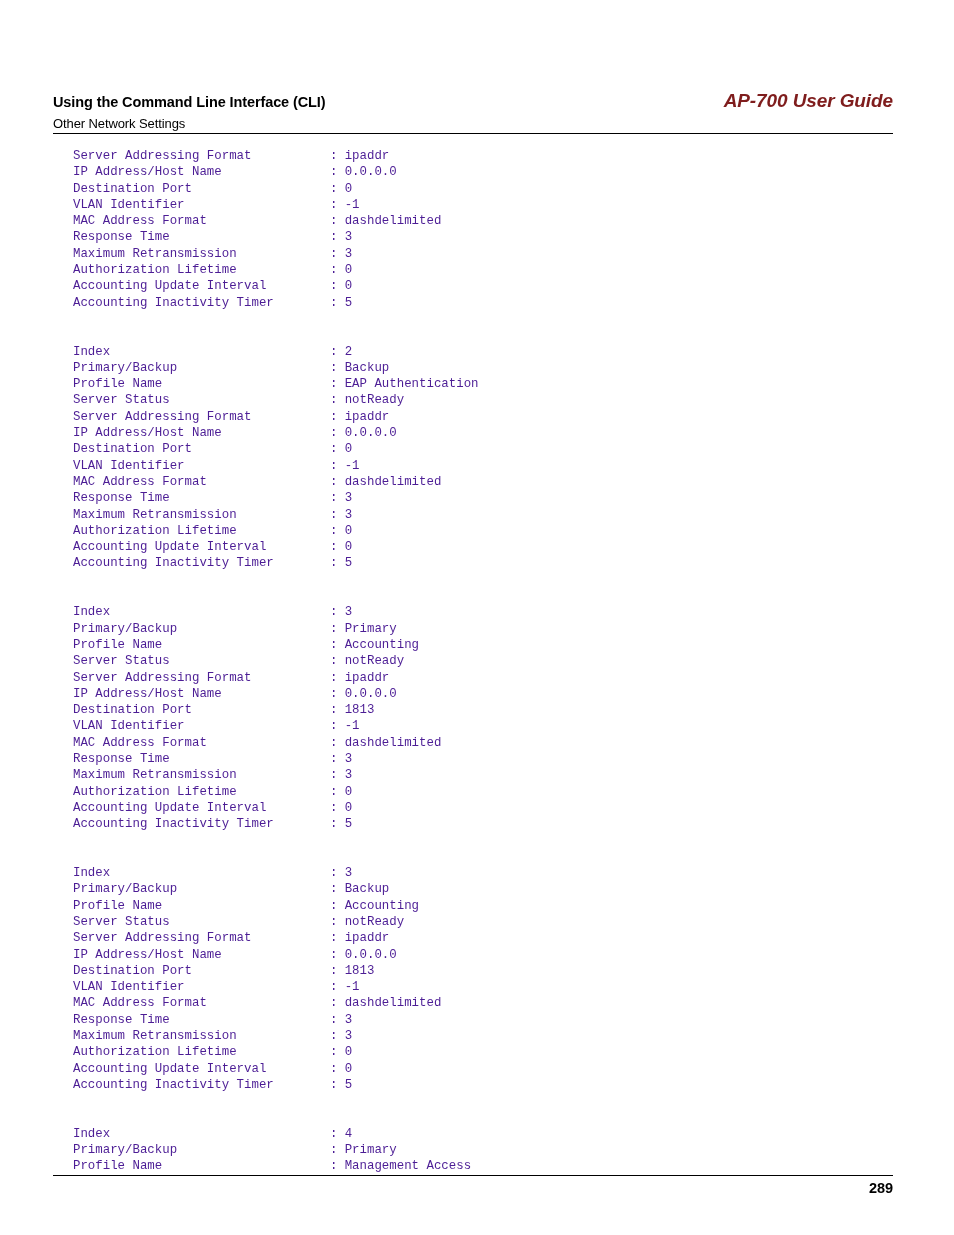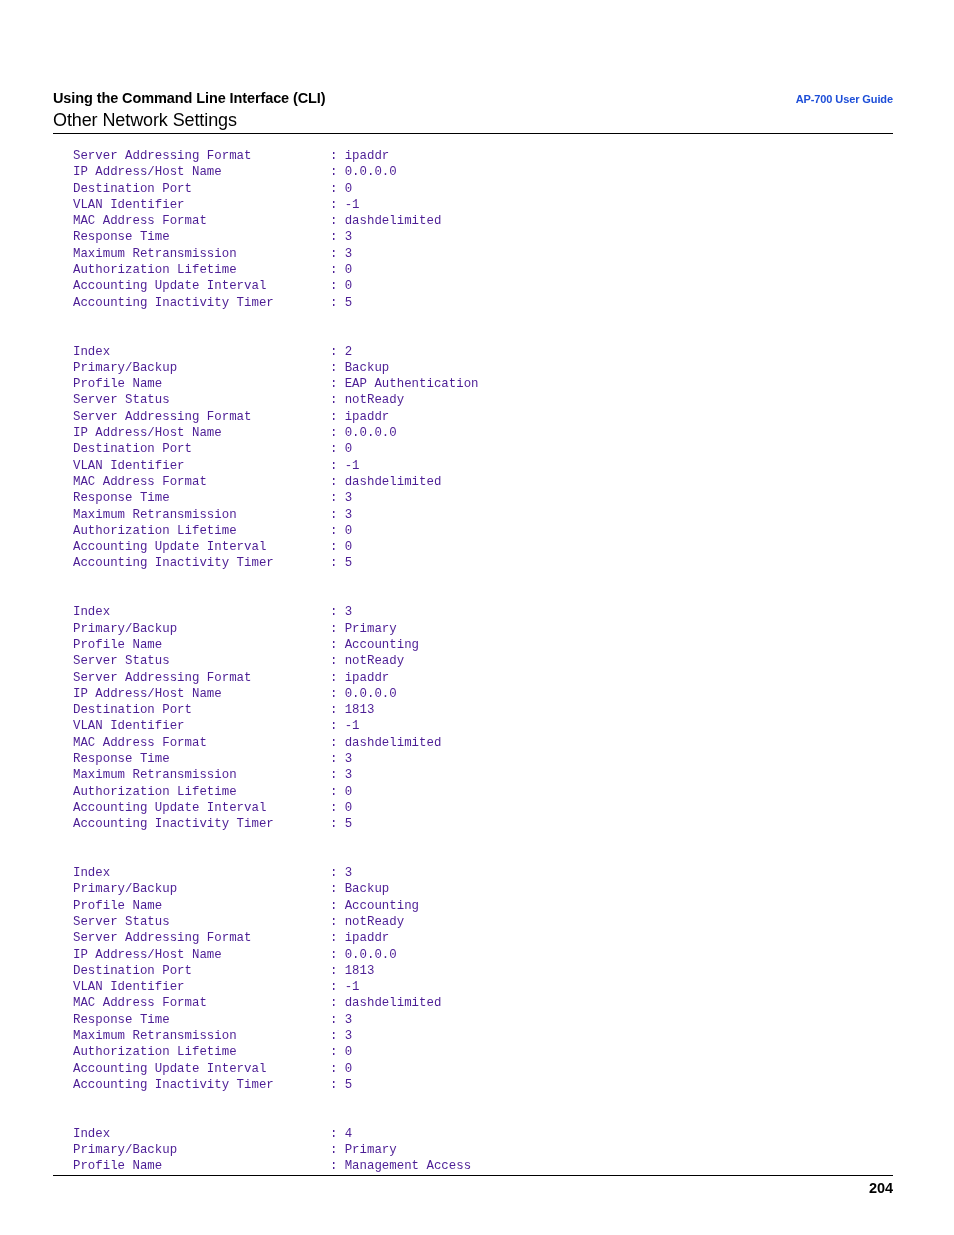--- a/index.html
+++ b/index.html
@@ -32,28 +32,29 @@
     width: 100%;
   }
   .header-title-left {
     font-size: 14.5px;
     font-weight: bold;
     color: #000000;
     letter-spacing: -0.1px;
     white-space: nowrap;
   }
   .header-title-right {
-    font-size: 11px;
+    font-size: 19px;
     font-weight: bold;
-    color: #1d4ed8;
+    color: #7f1d1d;
     letter-spacing: -0.1px;
     white-space: nowrap;
+    font-style: italic;
   }
   .header-subtitle {
-    font-size: 18px;
+    font-size: 13px;
     font-weight: normal;
     color: #000000;
     margin-top: 4px;
     letter-spacing: -0.1px;
     white-space: nowrap;
   }
   .header-rule {
     position: absolute;
     left: 53px;
     top: 125px;
@@ -128,15 +129,15 @@
       <span class="header-title-right">AP-700 User Guide</span>
     </div>
     <div class="header-subtitle">Other Network Settings</div>
   </div>
 
   <div class="header-rule"></div>
 
   <div class="cli-output" id="cli-output"><div class="cli-block"><span class="cli-line"><span class="cli-label">Server Addressing Format</span><span class="cli-sep">:</span><span class="cli-value">ipaddr</span></span><span class="cli-line"><span class="cli-label">IP Address/Host Name</span><span class="cli-sep">:</span><span class="cli-value">0.0.0.0</span></span><span class="cli-line"><span class="cli-label">Destination Port</span><span class="cli-sep">:</span><span class="cli-value">0</span></span><span class="cli-line"><span class="cli-label">VLAN Identifier</span><span class="cli-sep">:</span><span class="cli-value">-1</span></span><span class="cli-line"><span class="cli-label">MAC Address Format</span><span class="cli-sep">:</span><span class="cli-value">dashdelimited</span></span><span class="cli-line"><span class="cli-label">Response Time</span><span class="cli-sep">:</span><span class="cli-value">3</span></span><span class="cli-line"><span class="cli-label">Maximum Retransmission</span><span class="cli-sep">:</span><span class="cli-value">3</span></span><span class="cli-line"><span class="cli-label">Authorization Lifetime</span><span class="cli-sep">:</span><span class="cli-value">0</span></span><span class="cli-line"><span class="cli-label">Accounting Update Interval</span><span class="cli-sep">:</span><span class="cli-value">0</span></span><span class="cli-line"><span class="cli-label">Accounting Inactivity Timer</span><span class="cli-sep">:</span><span class="cli-value">5</span></span></div><div class="cli-block"><span class="cli-line"><span class="cli-label">Index</span><span class="cli-sep">:</span><span class="cli-value">2</span></span><span class="cli-line"><span class="cli-label">Primary/Backup</span><span class="cli-sep">:</span><span class="cli-value">Backup</span></span><span class="cli-line"><span class="cli-label">Profile Name</span><span class="cli-sep">:</span><span class="cli-value">EAP Authentication</span></span><span class="cli-line"><span class="cli-label">Server Status</span><span class="cli-sep">:</span><span class="cli-value">notReady</span></span><span class="cli-line"><span class="cli-label">Server Addressing Format</span><span class="cli-sep">:</span><span class="cli-value">ipaddr</span></span><span class="cli-line"><span class="cli-label">IP Address/Host Name</span><span class="cli-sep">:</span><span class="cli-value">0.0.0.0</span></span><span class="cli-line"><span class="cli-label">Destination Port</span><span class="cli-sep">:</span><span class="cli-value">0</span></span><span class="cli-line"><span class="cli-label">VLAN Identifier</span><span class="cli-sep">:</span><span class="cli-value">-1</span></span><span class="cli-line"><span class="cli-label">MAC Address Format</span><span class="cli-sep">:</span><span class="cli-value">dashdelimited</span></span><span class="cli-line"><span class="cli-label">Response Time</span><span class="cli-sep">:</span><span class="cli-value">3</span></span><span class="cli-line"><span class="cli-label">Maximum Retransmission</span><span class="cli-sep">:</span><span class="cli-value">3</span></span><span class="cli-line"><span class="cli-label">Authorization Lifetime</span><span class="cli-sep">:</span><span class="cli-value">0</span></span><span class="cli-line"><span class="cli-label">Accounting Update Interval</span><span class="cli-sep">:</span><span class="cli-value">0</span></span><span class="cli-line"><span class="cli-label">Accounting Inactivity Timer</span><span class="cli-sep">:</span><span class="cli-value">5</span></span></div><div class="cli-block"><span class="cli-line"><span class="cli-label">Index</span><span class="cli-sep">:</span><span class="cli-value">3</span></span><span class="cli-line"><span class="cli-label">Primary/Backup</span><span class="cli-sep">:</span><span class="cli-value">Primary</span></span><span class="cli-line"><span class="cli-label">Profile Name</span><span class="cli-sep">:</span><span class="cli-value">Accounting</span></span><span class="cli-line"><span class="cli-label">Server Status</span><span class="cli-sep">:</span><span class="cli-value">notReady</span></span><span class="cli-line"><span class="cli-label">Server Addressing Format</span><span class="cli-sep">:</span><span class="cli-value">ipaddr</span></span><span class="cli-line"><span class="cli-label">IP Address/Host Name</span><span class="cli-sep">:</span><span class="cli-value">0.0.0.0</span></span><span class="cli-line"><span class="cli-label">Destination Port</span><span class="cli-sep">:</span><span class="cli-value">1813</span></span><span class="cli-line"><span class="cli-label">VLAN Identifier</span><span class="cli-sep">:</span><span class="cli-value">-1</span></span><span class="cli-line"><span class="cli-label">MAC Address Format</span><span class="cli-sep">:</span><span class="cli-value">dashdelimited</span></span><span class="cli-line"><span class="cli-label">Response Time</span><span class="cli-sep">:</span><span class="cli-value">3</span></span><span class="cli-line"><span class="cli-label">Maximum Retransmission</span><span class="cli-sep">:</span><span class="cli-value">3</span></span><span class="cli-line"><span class="cli-label">Authorization Lifetime</span><span class="cli-sep">:</span><span class="cli-value">0</span></span><span class="cli-line"><span class="cli-label">Accounting Update Interval</span><span class="cli-sep">:</span><span class="cli-value">0</span></span><span class="cli-line"><span class="cli-label">Accounting Inactivity Timer</span><span class="cli-sep">:</span><span class="cli-value">5</span></span></div><div class="cli-block"><span class="cli-line"><span class="cli-label">Index</span><span class="cli-sep">:</span><span class="cli-value">3</span></span><span class="cli-line"><span class="cli-label">Primary/Backup</span><span class="cli-sep">:</span><span class="cli-value">Backup</span></span><span class="cli-line"><span class="cli-label">Profile Name</span><span class="cli-sep">:</span><span class="cli-value">Accounting</span></span><span class="cli-line"><span class="cli-label">Server Status</span><span class="cli-sep">:</span><span class="cli-value">notReady</span></span><span class="cli-line"><span class="cli-label">Server Addressing Format</span><span class="cli-sep">:</span><span class="cli-value">ipaddr</span></span><span class="cli-line"><span class="cli-label">IP Address/Host Name</span><span class="cli-sep">:</span><span class="cli-value">0.0.0.0</span></span><span class="cli-line"><span class="cli-label">Destination Port</span><span class="cli-sep">:</span><span class="cli-value">1813</span></span><span class="cli-line"><span class="cli-label">VLAN Identifier</span><span class="cli-sep">:</span><span class="cli-value">-1</span></span><span class="cli-line"><span class="cli-label">MAC Address Format</span><span class="cli-sep">:</span><span class="cli-value">dashdelimited</span></span><span class="cli-line"><span class="cli-label">Response Time</span><span class="cli-sep">:</span><span class="cli-value">3</span></span><span class="cli-line"><span class="cli-label">Maximum Retransmission</span><span class="cli-sep">:</span><span class="cli-value">3</span></span><span class="cli-line"><span class="cli-label">Authorization Lifetime</span><span class="cli-sep">:</span><span class="cli-value">0</span></span><span class="cli-line"><span class="cli-label">Accounting Update Interval</span><span class="cli-sep">:</span><span class="cli-value">0</span></span><span class="cli-line"><span class="cli-label">Accounting Inactivity Timer</span><span class="cli-sep">:</span><span class="cli-value">5</span></span></div><div class="cli-block"><span class="cli-line"><span class="cli-label">Index</span><span class="cli-sep">:</span><span class="cli-value">4</span></span><span class="cli-line"><span class="cli-label">Primary/Backup</span><span class="cli-sep">:</span><span class="cli-value">Primary</span></span><span class="cli-line"><span class="cli-label">Profile Name</span><span class="cli-sep">:</span><span class="cli-value">Management Access</span></span></div></div>
 
   <div class="footer-rule"></div>
-  <div class="footer-pageno">204</div>
+  <div class="footer-pageno">289</div>
 
 </div>
 
 </body></html>

